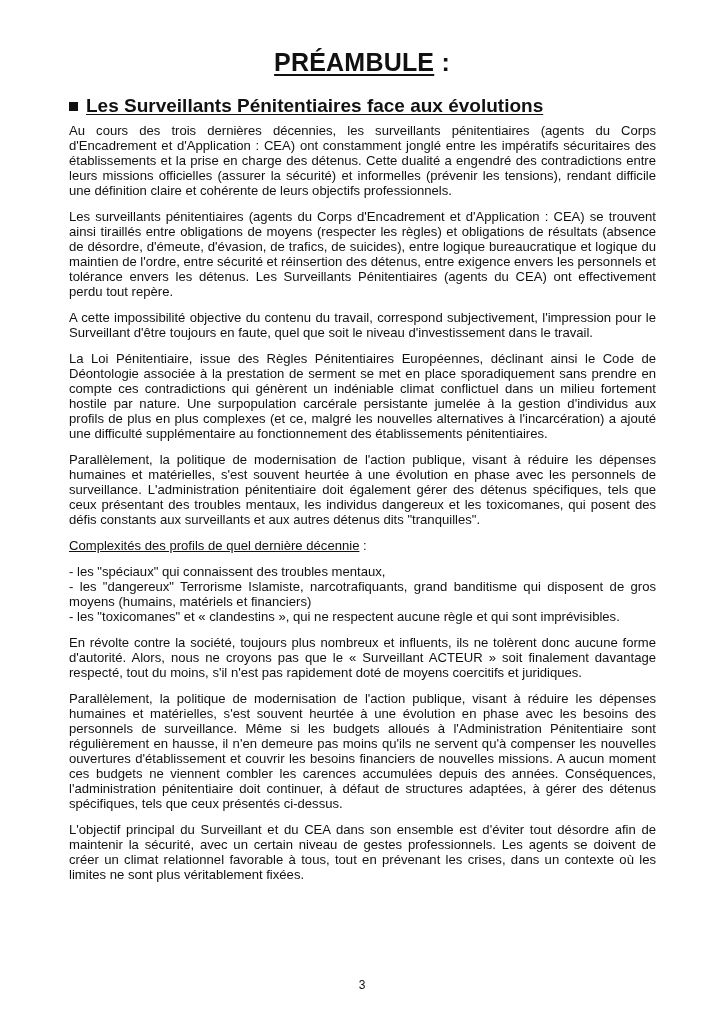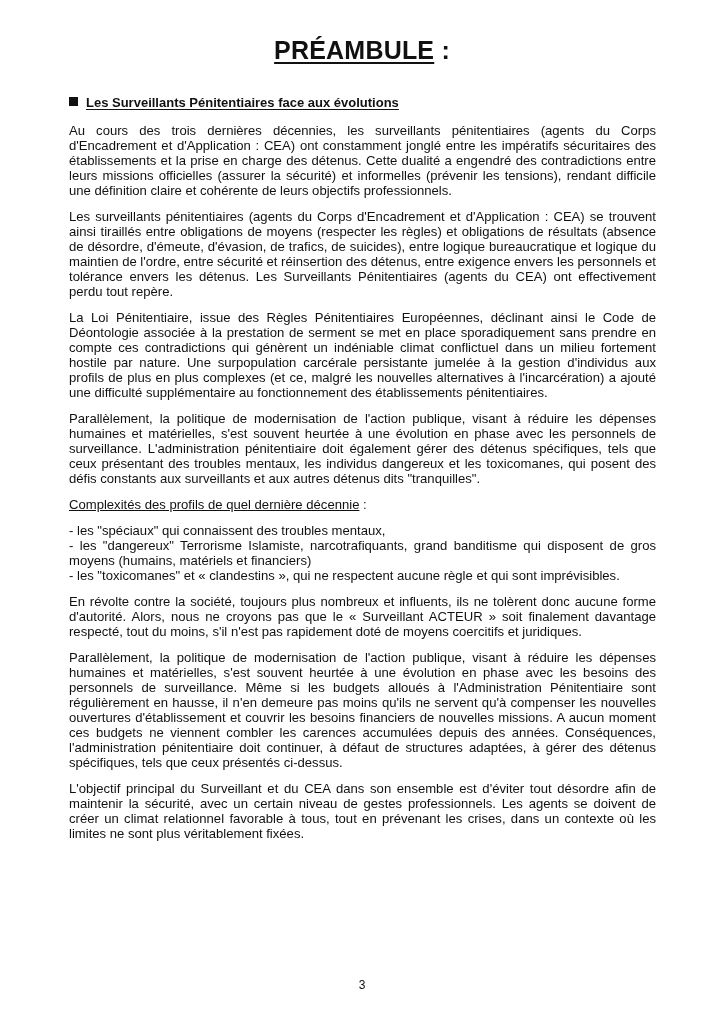--- a/index.html
+++ b/index.html
@@ -1,41 +1,42 @@
 <!DOCTYPE html>
 <html><head>
 <meta charset="utf-8">
 <style>
   html, body { margin: 0; padding: 0; background: #ffffff; }
   body { width: 724px; height: 1024px; position: relative; overflow: hidden;
          font-family: "Liberation Sans", sans-serif; color: #111; }
-  .page-title { position: absolute; left: 0; right: 0; top: 36px; text-align: center;
+  .page-title { position: absolute; left: 0; right: 0; top: 48px; text-align: center;
         font-size: 25px; font-weight: bold; letter-spacing: 0.2px; }
   .page-title .u { text-decoration: underline; text-decoration-thickness: 2px; text-underline-offset: 3px; }
-  .section-head { position: absolute; left: 69px; top: 95px; font-size: 13px; font-weight: bold; }
+  .section-head { position: absolute; left: 69px; top: 95px; font-size: 19px; font-weight: bold; }
   .section-head .sq { display: inline-block; width: 9px; height: 9px; background: #111; margin-right: 8px; vertical-align: 1px; }
   .section-head .u { text-decoration: underline; text-underline-offset: 2px; }
   .content { position: absolute; left: 69px; top: 123px; width: 587px;
         font-size: 13.1px; line-height: 15px; }
   .content p { margin: 0 0 11px 0; text-align: justify; }
   .content .sub { text-decoration: underline; }
   .content .list-item { margin: 0; text-align: justify; }
   .content .list { margin: 0 0 11px 0; }
   .page-number { position: absolute; left: 0; right: 0; top: 978px; text-align: center; font-size: 12px; }
 </style>
 </head>
 <body>
 
 <div class="page-title"><span class="u">PRÉAMBULE</span><span> :</span></div>
 
 <div class="section-head"><span class="sq"></span><span class="u">Les Surveillants Pénitentiaires face aux évolutions</span></div>
 
 <div class="content">
   <p>Au cours des trois dernières décennies, les surveillants pénitentiaires (agents du Corps d'Encadrement et d'Application : CEA) ont constamment jonglé entre les impératifs sécuritaires des établissements et la prise en charge des détenus. Cette dualité a engendré des contradictions entre leurs missions officielles (assurer la sécurité) et informelles (prévenir les tensions), rendant difficile une définition claire et cohérente de leurs objectifs professionnels.</p>
   <p>Les surveillants pénitentiaires (agents du Corps d'Encadrement et d'Application : CEA) se trouvent ainsi tiraillés entre obligations de moyens (respecter les règles) et obligations de résultats (absence de désordre, d'émeute, d'évasion, de trafics, de suicides), entre logique bureaucratique et logique du maintien de l'ordre, entre sécurité et réinsertion des détenus, entre exigence envers les personnels et tolérance envers les détenus. Les Surveillants Pénitentiaires (agents du CEA) ont effectivement perdu tout repère.</p>
+  <p>A cette impossibilité objective du contenu du travail, correspond subjectivement, l'impression pour le Surveillant d'être toujours en faute, quel que soit le niveau d'investissement dans le travail.</p>
   <p>La Loi Pénitentiaire, issue des Règles Pénitentiaires Européennes, déclinant ainsi le Code de Déontologie associée à la prestation de serment se met en place sporadiquement sans prendre en compte ces contradictions qui génèrent un indéniable climat conflictuel dans un milieu fortement hostile par nature. Une surpopulation carcérale persistante jumelée à la gestion d'individus aux profils de plus en plus complexes (et ce, malgré les nouvelles alternatives à l'incarcération) a ajouté une difficulté supplémentaire au fonctionnement des établissements pénitentiaires.</p>
   <p>Parallèlement, la politique de modernisation de l'action publique, visant à réduire les dépenses humaines et matérielles, s'est souvent heurtée à une évolution en phase avec les personnels de surveillance. L'administration pénitentiaire doit également gérer des détenus spécifiques, tels que ceux présentant des troubles mentaux, les individus dangereux et les toxicomanes, qui posent des défis constants aux surveillants et aux autres détenus dits "tranquilles".</p>
   <p><span class="sub">Complexités des profils de quel dernière décennie</span><span> :</span></p>
   <div class="list">
     <p class="list-item">- les "spéciaux" qui connaissent des troubles mentaux,</p>
     <p class="list-item">- les "dangereux" Terrorisme Islamiste, narcotrafiquants, grand banditisme qui disposent de gros moyens (humains, matériels et financiers)</p>
     <p class="list-item">- les "toxicomanes" et « clandestins », qui ne respectent aucune règle et qui sont imprévisibles.</p>
   </div>
   <p>En révolte contre la société, toujours plus nombreux et influents, ils ne tolèrent donc aucune forme d'autorité. Alors, nous ne croyons pas que le « Surveillant ACTEUR » soit finalement davantage respecté, tout du moins, s'il n'est pas rapidement doté de moyens coercitifs et juridiques.</p>
   <p>Parallèlement, la politique de modernisation de l'action publique, visant à réduire les dépenses humaines et matérielles, s'est souvent heurtée à une évolution en phase avec les besoins des personnels de surveillance. Même si les budgets alloués à l'Administration Pénitentiaire sont régulièrement en hausse, il n'en demeure pas moins qu'ils ne servent qu'à compenser les nouvelles ouvertures d'établissement et couvrir les besoins financiers de nouvelles missions. A aucun moment ces budgets ne viennent combler les carences accumulées depuis des années. Conséquences, l'administration pénitentiaire doit continuer, à défaut de structures adaptées, à gérer des détenus spécifiques, tels que ceux présentés ci-dessus.</p>

